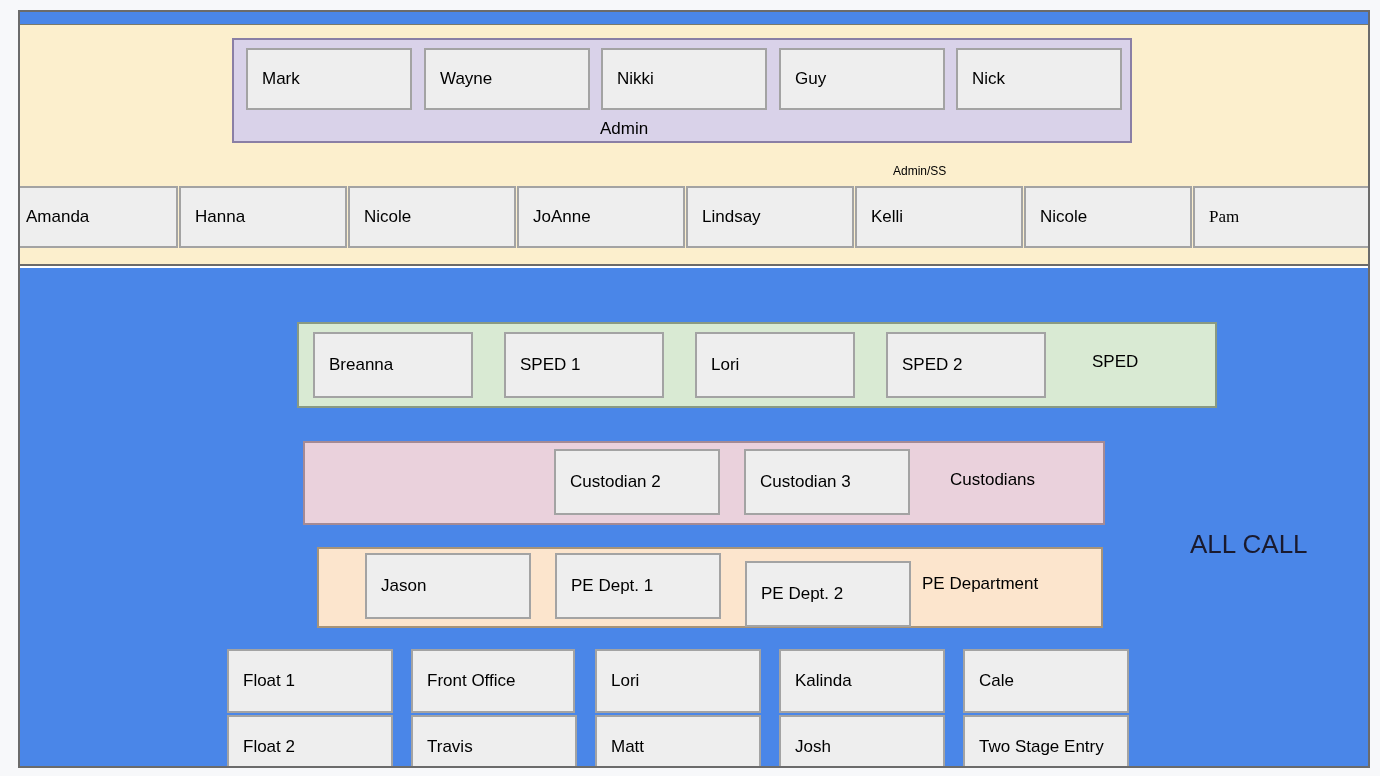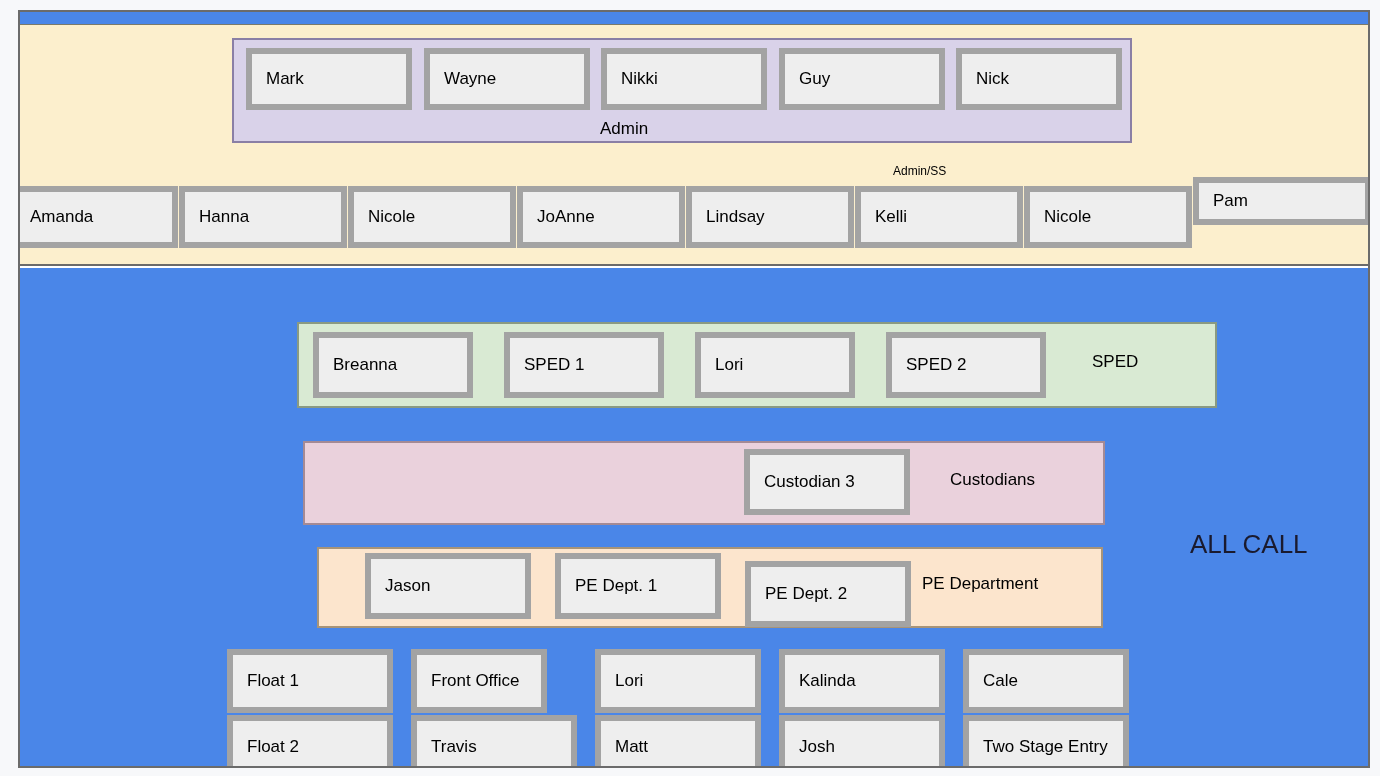--- a/index.html
+++ b/index.html
@@ -60,21 +60,21 @@
     width: 100%;
     height: 498px;
     background: #4a86e8;
     box-sizing: border-box;
   }
 
   
   .btn {
     position: absolute;
     background: #eeeeee;
-    border: 6px solid #a3a3a3;
+    border: 2px solid #a3a3a3;
     box-sizing: border-box;
     color: #000000;
     font-size: 17px;
     display: flex;
     align-items: center;
     padding-left: 14px;
     white-space: nowrap;
     overflow: hidden;
   }
 
@@ -132,49 +132,50 @@
 
       <div class="plain-label" style="left:873px; top:139px;">Admin/SS</div>
 
       <div class="btn" style="left:-10px; top:161px; width:168px; height:62px;">Amanda</div>
       <div class="btn" style="left:159px; top:161px; width:168px; height:62px;">Hanna</div>
       <div class="btn" style="left:328px; top:161px; width:168px; height:62px;">Nicole</div>
       <div class="btn" style="left:497px; top:161px; width:168px; height:62px;">JoAnne</div>
       <div class="btn" style="left:666px; top:161px; width:168px; height:62px;">Lindsay</div>
       <div class="btn" style="left:835px; top:161px; width:168px; height:62px;">Kelli</div>
       <div class="btn" style="left:1004px; top:161px; width:168px; height:62px;">Nicole</div>
-      <div class="btn" style="left:1173px; top:152px; width:178px; height:48px;">Pam</div>
+      <div class="btn" style="left:1173px; top:161px; width:178px; height:62px;font-family:Liberation Serif, serif;">Pam</div>
     </div>
 
     <div class="blue-panel">
 
       <div class="group group-sped" style="left:277px; top:54px; width:920px; height:86px;"></div>
       <div class="group-label" style="left:1072px; top:84px;">SPED</div>
 
       <div class="btn" style="left:293px; top:64px; width:160px; height:66px;">Breanna</div>
       <div class="btn" style="left:484px; top:64px; width:160px; height:66px;text-align:right;">SPED 1</div>
       <div class="btn" style="left:675px; top:64px; width:160px; height:66px;">Lori</div>
       <div class="btn" style="left:866px; top:64px; width:160px; height:66px;">SPED 2</div>
 
       <div class="group group-cust" style="left:283px; top:173px; width:802px; height:84px;"></div>
       <div class="group-label" style="left:930px; top:202px;">Custodians</div>
 
+      <div class="btn" style="left:534px; top:181px; width:166px; height:66px;">Custodian 2</div>
       <div class="btn" style="left:724px; top:181px; width:166px; height:66px;">Custodian 3</div>
 
       <div class="group group-pe" style="left:297px; top:279px; width:786px; height:81px;"></div>
       <div class="group-label" style="left:902px; top:306px;">PE Department</div>
 
       <div class="btn" style="left:345px; top:285px; width:166px; height:66px;">Jason</div>
       <div class="btn" style="left:535px; top:285px; width:166px; height:66px;text-align:right;">PE Dept. 1</div>
       <div class="btn" style="left:725px; top:285px; width:166px; height:66px;margin-top:8px;">PE Dept. 2</div>
 
       <div class="allcall-label" style="left:1170px; top:261px;">ALL CALL</div>
 
       <div class="btn" style="left:207px; top:381px; width:166px; height:64px;">Float 1</div>
-      <div class="btn" style="left:391px; top:381px; width:136px; height:64px;">Front Office</div>
+      <div class="btn" style="left:391px; top:381px; width:164px; height:64px;">Front Office</div>
       <div class="btn" style="left:575px; top:381px; width:166px; height:64px;">Lori</div>
       <div class="btn" style="left:759px; top:381px; width:166px; height:64px;">Kalinda</div>
       <div class="btn" style="left:943px; top:381px; width:166px; height:64px;">Cale</div>
 
       <div class="btn" style="left:207px; top:447px; width:166px; height:64px;">Float 2</div>
       <div class="btn" style="left:391px; top:447px; width:166px; height:64px;">Travis</div>
       <div class="btn" style="left:575px; top:447px; width:166px; height:64px;">Matt</div>
       <div class="btn" style="left:759px; top:447px; width:166px; height:64px;">Josh</div>
       <div class="btn" style="left:943px; top:447px; width:166px; height:64px;">Two Stage Entry</div>
 

